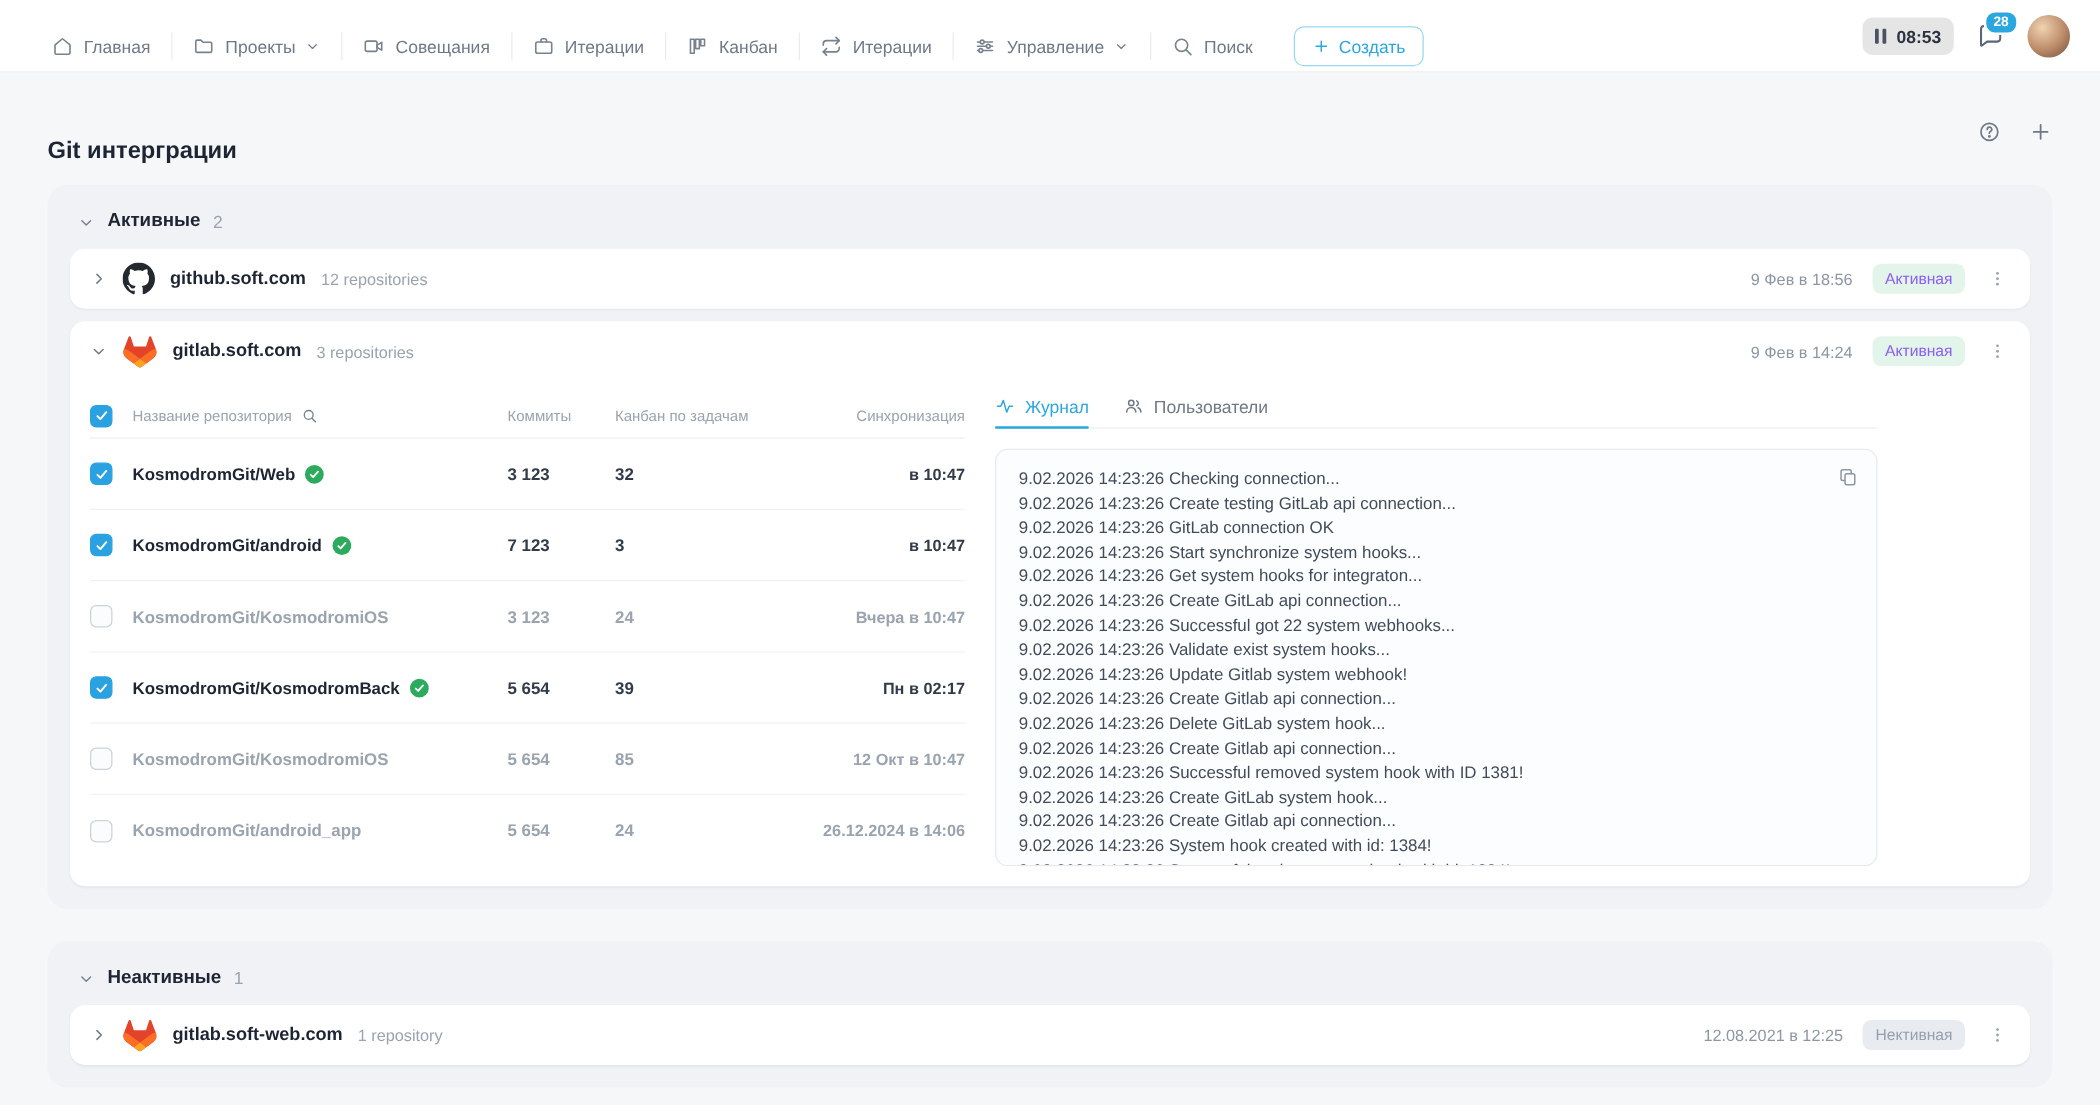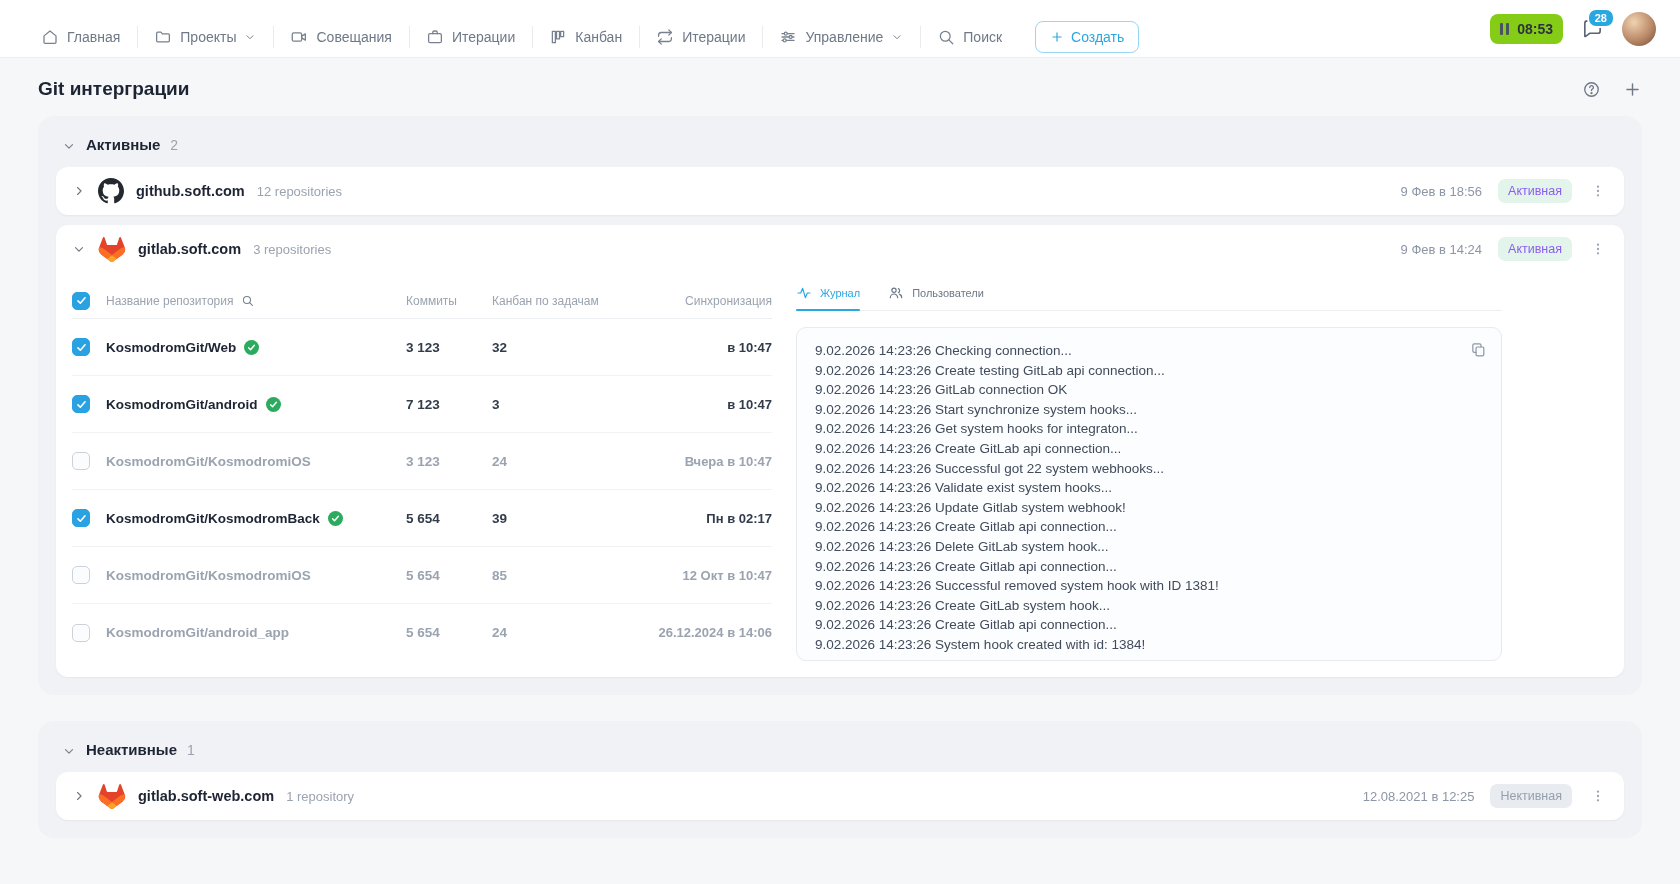--- a/index.html
+++ b/index.html
@@ -8,31 +8,31 @@
   svg { display:block; }
   .icon { color:#77818f; }
 
   
   .topbar { height:58px; background:#fff; border-bottom:1px solid #eceef1; display:flex; align-items:center; padding:0 24px; }
   .nav { display:flex; align-items:center; height:100%;margin-top:16px; }
   .nav-item { display:flex; align-items:center; gap:8px; padding:0 17px; height:100%; color:#6e7887; font-size:14px; cursor:pointer; position:relative; white-space:nowrap; }
   .nav-item + .nav-item::before { content:""; position:absolute; left:0; top:50%; transform:translateY(-50%); width:1px; height:22px; background:#e9ebef; }
   .create-btn { display:flex; align-items:center; gap:7px; margin-left:16px; height:32px; padding:0 14px; border:1px solid #98d7f1; border-radius:8px; color:#2ba7e0; font-size:14px; background:#fff; cursor:pointer; }
   .topbar-right { margin-left:auto; display:flex; align-items:center; gap:18px; }
-  .timer { display:flex; align-items:center; gap:8px; background:#84cc16; border-radius:8px; height:30px; padding:0 10px; cursor:pointer; }
+  .timer { display:flex; align-items:center; gap:8px; background:#e5e5e5; border-radius:8px; height:30px; padding:0 10px; cursor:pointer; }
   .timer-time { font-weight:700; font-size:14px; color:#2c3340; }
   .pause-bars { display:flex; gap:3px; }
   .pause-bars i { width:3px; height:12px; background:#4a5261; border-radius:1px; display:block; }
   .notif { position:relative; cursor:pointer; }
   .notif-badge { position:absolute; top:-9px; right:-11px; background:#2ba7e0; color:#fff; font-size:11px; font-weight:700; padding:2px 6px; border-radius:9px; border:2px solid #fff; }
   .avatar { width:34px; height:34px; border-radius:50%; background:radial-gradient(circle at 35% 30%, #f0d3b2, #bb8a68 55%, #6f4c3a); cursor:pointer; }
 
   
   .page-head { display:flex; align-items:center; justify-content:space-between; padding:20px 38px 16px; }
-  .page-title { font-size:19px; font-weight:700; }
+  .page-title { font-size:19px; font-weight:700;margin-top:32px; }
   .page-actions { display:flex; align-items:center; gap:22px; }
   .icon-btn { cursor:pointer; color:#6e7887; }
 
   
   .section { margin:0 38px 26px; background:#f0f2f5; border-radius:16px; padding:8px 18px 18px; }
   .section-head { display:flex; align-items:flex-end; gap:10px; padding:12px 6px 14px; cursor:pointer; }
   .section-title { font-size:15px; font-weight:700; }
   .section-count { font-size:14px; color:#9aa3b0; }
 
   .card { background:#fff; border-radius:12px; box-shadow:0 1px 2px rgba(18,28,45,.05); }
@@ -67,21 +67,21 @@
   .sync { text-align:right; font-size:13px; }
 
   .checkbox { width:18px; height:18px; border:1.5px solid #ccd2da; border-radius:5px; background:#fbfcfd; display:inline-flex; align-items:center; justify-content:center; cursor:pointer; }
   .checkbox svg { opacity:0; }
   .checkbox.checked { background:#2aa2e2; border-color:#2aa2e2; }
   .checkbox.checked svg { opacity:1; }
   .verified { width:15px; height:15px; border-radius:50%; background:#2cab5f; display:none; align-items:center; justify-content:center; }
   .verified.show { display:inline-flex; }
 
   .tabs { display:flex; align-items:center; gap:28px; height:36px; border-bottom:1px solid #eceef1; }
-  .tab { display:flex; align-items:center; gap:8px; font-size:11px; color:#6e7887; height:100%; cursor:pointer; position:relative; }
+  .tab { display:flex; align-items:center; gap:8px; font-size:14px; color:#6e7887; height:100%; cursor:pointer; position:relative; }
   .tab.active { color:#2ba7e0; }
   .tab.active::after { content:""; position:absolute; left:0; right:0; bottom:-1px; height:2px; background:#2ba7e0; border-radius:2px; }
 
   .log-box { margin-top:16px; height:334px; border:1px solid #e7eaee; border-radius:10px; background:#fcfdfe; padding:13px 18px; position:relative; overflow:hidden; }
   .log-line { font-size:13.5px; color:#414b5b; line-height:19.6px; white-space:nowrap; }
   .copy-btn { position:absolute; top:11px; right:12px; color:#8c96a5; cursor:pointer; background:#fcfdfe; padding:2px; }
 </style>
 </head>
 <body>
 

